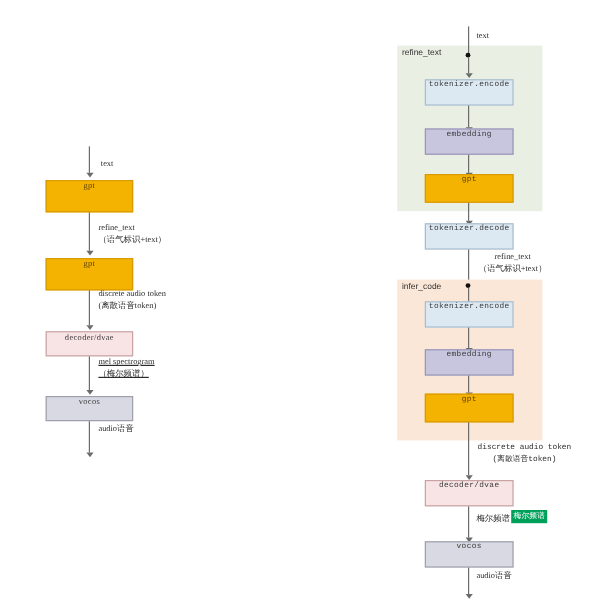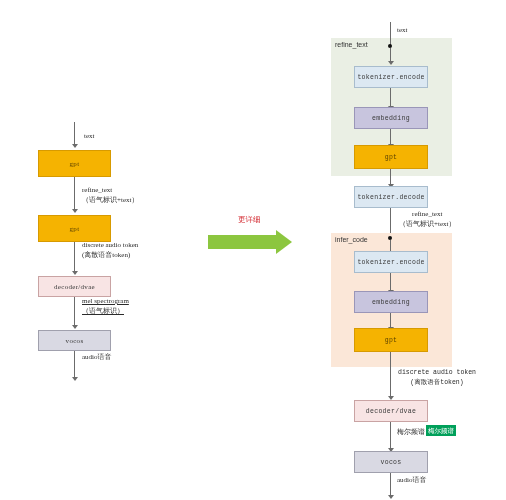--- a/index.html
+++ b/index.html
@@ -17,21 +17,21 @@
   .canvas {
     position: absolute;
     inset: 0;
   }
 
   
   .node {
     position: absolute;
     box-sizing: border-box;
     display: flex;
-    align-items: center;
+    align-items: flex-start;
     justify-content: center;
     border: 1px solid #9b9b9b;
     font-size: 7px;
     letter-spacing: .3px;
     color: #3a3a3a;
     white-space: nowrap;
   }
   .node.gpt {
     background: #f5b301;
     border-color: #d79a00;
@@ -187,36 +187,31 @@
   </div>
 
   <div class="node dvae" style="left:38px; top:276px; width:73px; height:21px;">
     <span>decoder/dvae</span>
   </div>
 
   <div class="vline" style="left:74px; top:297px; height:28px;"></div>
   <div class="arrowhead" style="left:71.5px; top:325px;"></div>
   <div class="lbl" style="left:82px; top:296px;text-decoration:underline;">
     <div>mel spectrogram</div>
-    <div>（语气标识）</div>
+    <div>（梅尔频谱）</div>
   </div>
 
   <div class="node vocos" style="left:38px; top:330px; width:73px; height:21px;">
     <span>vocos</span>
   </div>
 
   <div class="vline" style="left:74px; top:351px; height:26px;"></div>
   <div class="arrowhead" style="left:71.5px; top:377px;"></div>
   <div class="lbl" style="left:82px; top:352px;">audio语音</div>
 
-  <div class="big-arrow-wrap" style="left:208px; top:215px; width:92px; height:42px;">
-    <div class="big-arrow-text" style="left:30px; top:0px;">更详细</div>
-    <div class="big-arrow-shaft" style="left:0px; top:20px; width:68px; height:14px;"></div>
-    <div class="big-arrow-head" style="left:68px; top:15px;"></div>
-  </div>
 
   <div class="group refine" style="left:331px; top:38px; width:121px; height:138px;"></div>
   <div class="group-label" style="left:335px; top:41px;">refine_text</div>
 
   <div class="vline" style="left:390px; top:22px; height:24px;"></div>
   <div class="lbl" style="left:397px; top:25px;">text</div>
   <div class="dot" style="left:388px; top:44px;"></div>
   <div class="vline" style="left:390px; top:48px; height:13px;"></div>
   <div class="arrowhead" style="left:387.5px; top:61px;"></div>
 

